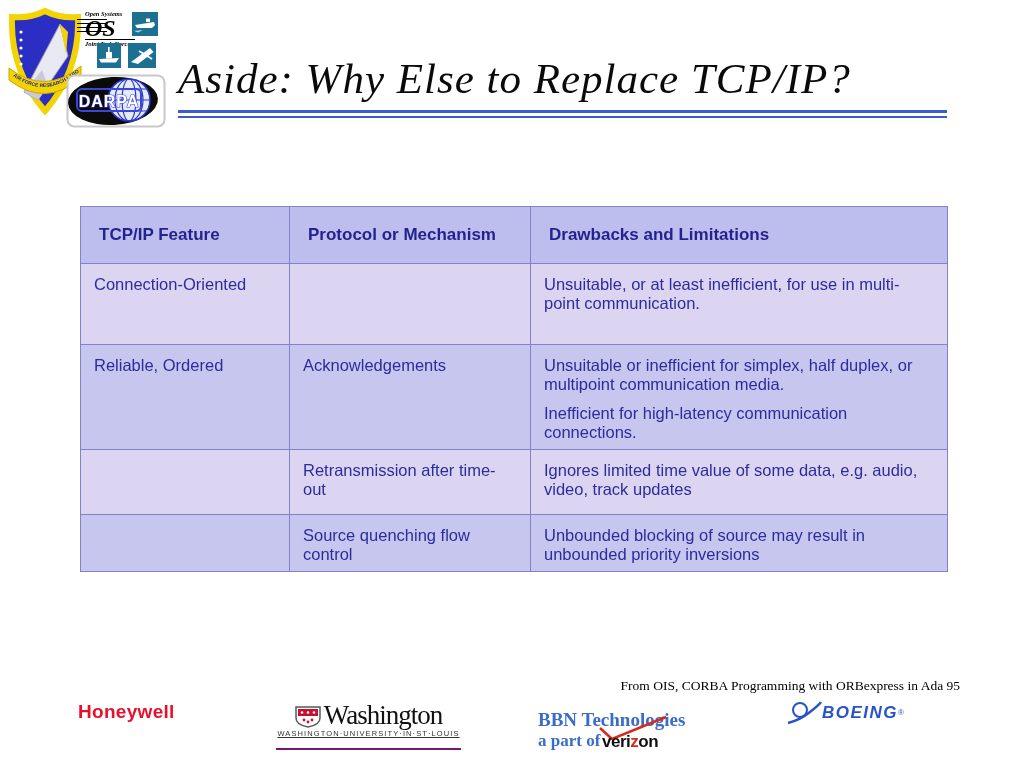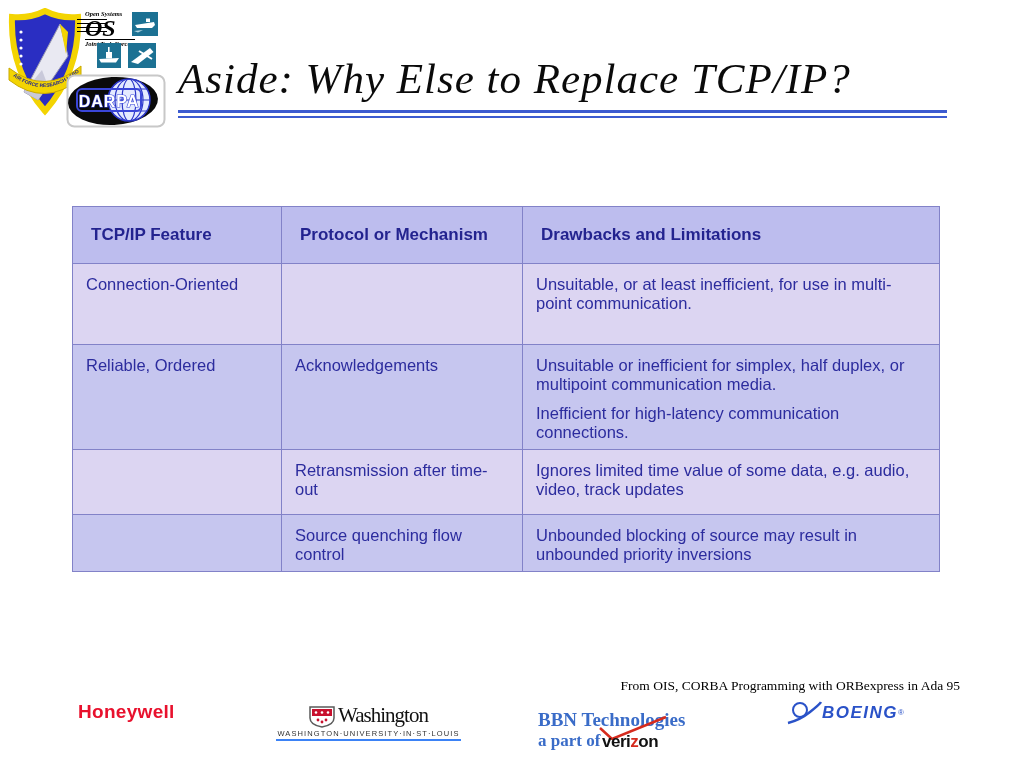--- a/index.html
+++ b/index.html
@@ -20,21 +20,21 @@
   .darpa{position:absolute;left:58px;top:68px;}
 
   
   .title{position:absolute;left:178px;top:54px;width:790px;margin:0;
          font-family:"Liberation Serif",serif;font-style:italic;font-weight:normal;
          font-size:43px;letter-spacing:1px;color:#0a0a0a;white-space:nowrap;}
   .title-underline{position:absolute;left:178px;top:110px;width:769px;height:3px;
          border-top:3px solid #3c5bd0;border-bottom:2px solid #3c5bd0;}
 
   
-  table.feature-table{position:absolute;left:72px;top:206px;width:867px;
+  table.feature-table{position:absolute;left:80px;top:206px;width:867px;
          border-collapse:collapse;table-layout:fixed;}
   .feature-table col.c1{width:209px}.feature-table col.c2{width:241px}.feature-table col.c3{width:417px}
   .feature-table th,.feature-table td{border:1px solid #8282c8;text-align:left;}
   .feature-table th{background:#bdbdee;color:#23238f;font-size:17px;font-weight:bold;
          vertical-align:middle;padding:4px 8px 4px 18px;}
   .feature-table td{color:#2c2c9e;font-size:16.5px;line-height:1.18;
          vertical-align:top;padding:11px 12px 6px 13px;}
   tr.row-light td{background:#dcd5f2;}
   tr.row-medium td{background:#c6c6ef;}
   tr.rh-head{height:57px}tr.rh-1{height:81px}tr.rh-2{height:104px}
@@ -42,23 +42,23 @@
   .feature-table p{margin:0;}
   .feature-table p + p{margin-top:9px;}
 
   
   .credit{position:absolute;right:64px;top:678px;font-family:"Liberation Serif",serif;
           font-size:13.5px;color:#000;}
   .honeywell{position:absolute;left:78px;top:701px;color:#e8112d;font-weight:bold;
           font-size:19px;letter-spacing:.3px;}
   .washu{position:absolute;left:276px;top:702px;width:185px;text-align:center;color:#111;}
   .washu-row{display:flex;align-items:flex-end;justify-content:center;gap:3px;}
-  .washu-name{font-family:"Liberation Serif",serif;font-size:21px;line-height:26px;letter-spacing:-1px;text-align:center;}
+  .washu-name{font-family:"Liberation Serif",serif;font-size:27px;line-height:26px;letter-spacing:-1px;text-align:center;}
   .washu-sub{margin-top:1px;font-size:7.5px;letter-spacing:1.1px;color:#333;
-          border-bottom:2px solid #3b82f6;padding-bottom:1px;}
+          border-bottom:2px solid #701a75;padding-bottom:10px;text-decoration:underline;}
   .bbn{position:absolute;left:538px;top:710px;color:#3a6cc8;font-family:"Liberation Serif",serif;}
   .bbn-name{font-size:19px;font-weight:bold;line-height:20px;}
   .bbn-sub{font-size:17px;font-weight:bold;margin-top:1px;}
   .verizon{position:absolute;left:602px;top:732px;font-family:"Liberation Sans",sans-serif;
           font-weight:bold;font-size:17px;letter-spacing:-.5px;color:#111;}
   .verizon .vz{color:#d52b1e;}
   .vz-check{position:absolute;left:598px;top:714px;}
   .boeing{position:absolute;left:786px;top:699px;display:flex;align-items:center;gap:0;}
   .boeing-word{color:#2a52c8;font-style:italic;font-weight:bold;font-size:17px;
           letter-spacing:1.5px;line-height:26px;}

